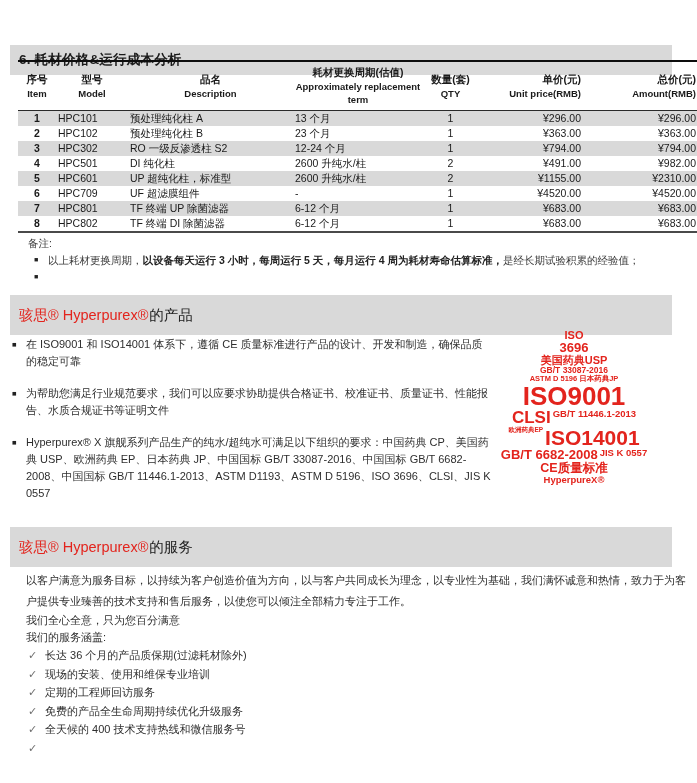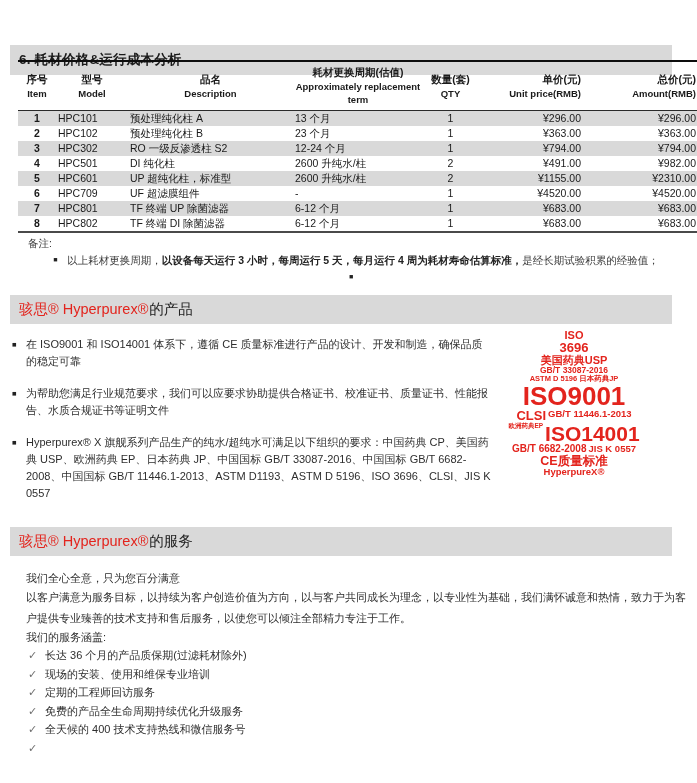--- a/index.html
+++ b/index.html
@@ -10,40 +10,40 @@
     --body:#3a3a3a;
   }
   *{margin:0;padding:0;box-sizing:border-box;}
   html,body{background:#ffffff;}
   body{font-family:"Liberation Sans","DejaVu Sans",sans-serif;color:var(--ink);}
   .page{position:relative;width:697px;height:783px;background:#fff;overflow:hidden;}
 
   
   .bar{position:absolute;left:10px;width:662px;background:var(--bar);display:flex;align-items:center;padding-left:9px;}
   .title-bar{top:13px;height:30px;font-size:13.5px;font-weight:700;letter-spacing:.2px;margin-top:32px;}
-  .sec-bar{height:29px;font-size:14.5px;font-weight:400;}
+  .sec-bar{height:40px;font-size:14.5px;font-weight:400;}
   .sec-bar .brand{color:var(--accent);margin-right:1px;}
   .sec-bar .rest{color:#222;}
 
   
   .tablewrap{position:absolute;left:18px;top:60px;width:680px;}
   table{border-collapse:collapse;table-layout:fixed;width:680px;}
   table{border-top:2.5px solid #0d0d0d;border-bottom:2px solid #4a4a4a;}
   thead tr{border-bottom:1.2px solid #2a2a2a;}
   th{font-weight:700;vertical-align:middle;padding:3px 2px 4px 2px;}
   th .zh{font-size:10.5px;line-height:15px;}
   th .en{font-size:9.5px;line-height:13px;}
   td{font-size:10.5px;height:15px;line-height:15px;padding:0 2px;white-space:nowrap;overflow:hidden;}
   tbody tr.alt{background:var(--rowalt);}
   .al-l{text-align:left;} .al-c{text-align:center;} .al-r{text-align:right;}
   td.item-cell{font-weight:700;}
 
   
   .notes{position:absolute;left:28px;top:227px;width:650px;font-size:10.5px;color:var(--body);line-height:16px;margin-top:8px;}
-  .notes .note-row{display:flex;margin-top:1px;justify-content:center;}
+  .notes .note-row{display:flex;margin-top:1px;}
   .notes .sq{width:20px;flex:0 0 20px;font-size:7px;line-height:16px;text-align:left;padding-left:6px;color:#222;}
   .notes b{color:#222;}
 
   
   .prod-content{position:absolute;left:12px;top:336px;width:480px;}
   .bullet{display:flex;font-size:11px;line-height:17px;color:#2e2e2e;margin-bottom:15px;}
   .bullet .sq{flex:0 0 14px;font-size:7.5px;line-height:17px;color:#222;}
   .svc-content .bullet{margin-bottom:0;}
 
   
@@ -236,53 +236,53 @@
         <span style="font-size: 8.5px;">GB/T 33087-2016</span>
       </div>
       <div class="bl">
         <span style="font-size: 7.5px;">ASTM D 5196</span>
         <span style="font-size: 7.5px;">日本药典JP</span>
       </div>
       <div class="bl">
         <span style="font-size: 26px;">ISO9001</span>
       </div>
       <div class="bl">
-        <span style="font-size: 13px;">CLSI</span>
+        <span style="font-size: 17px;">CLSI</span>
         <span style="font-size: 9.5px;">GB/T 11446.1-2013</span>
       </div>
       <div class="bl">
         <span style="font-size: 6.5px;">欧洲药典EP</span>
         <span style="font-size: 21px;">ISO14001</span>
       </div>
       <div class="bl">
-        <span style="font-size: 10px; text-align: right;">GB/T 6682-2008</span>
+        <span style="font-size: 13px; text-align: right;">GB/T 6682-2008</span>
         <span style="font-size: 9.5px;">JIS K 0557</span>
       </div>
       <div class="bl">
         <span style="font-size: 12.5px;">CE质量标准</span>
       </div>
       <div class="bl">
         <span style="font-size: 9.5px;">HyperpureX®</span>
       </div>
     </div>
 
   <div class="bar sec-bar" style="top:527px;">
     <span class="brand">骇思® Hyperpurex®</span>
       <span class="rest">的服务</span>
   </div>
 
   <div class="svc-content">
+    <div class="bullet svc-b2">
+      <span class="sq" style="line-height:21px;"></span>
+      <span>以客户满意为服务目标，以持续为客户创造价值为方向，以与客户共同成长为理念，以专业性为基础，我们满怀诚意和热情，致力于为客户提供专业臻善的技术支持和售后服务，以使您可以倾注全部精力专注于工作。</span>
+    </div>
     <div class="bullet svc-b1">
       <span class="sq"></span>
       <span>我们全心全意，只为您百分满意</span>
     </div>
-    <div class="bullet svc-b2">
-      <span class="sq" style="line-height:21px;"></span>
-      <span>以客户满意为服务目标，以持续为客户创造价值为方向，以与客户共同成长为理念，以专业性为基础，我们满怀诚意和热情，致力于为客户提供专业臻善的技术支持和售后服务，以使您可以倾注全部精力专注于工作。</span>
-    </div>
     <div class="bullet svc-b3">
       <span class="sq"></span>
       <span>我们的服务涵盖:</span>
     </div>
     <div class="checks" id="check-list">
         <div class="check-row">
           <span class="ck">✓</span>
           <span>长达 36 个月的产品质保期(过滤耗材除外)</span>
         </div>
         <div class="check-row">

